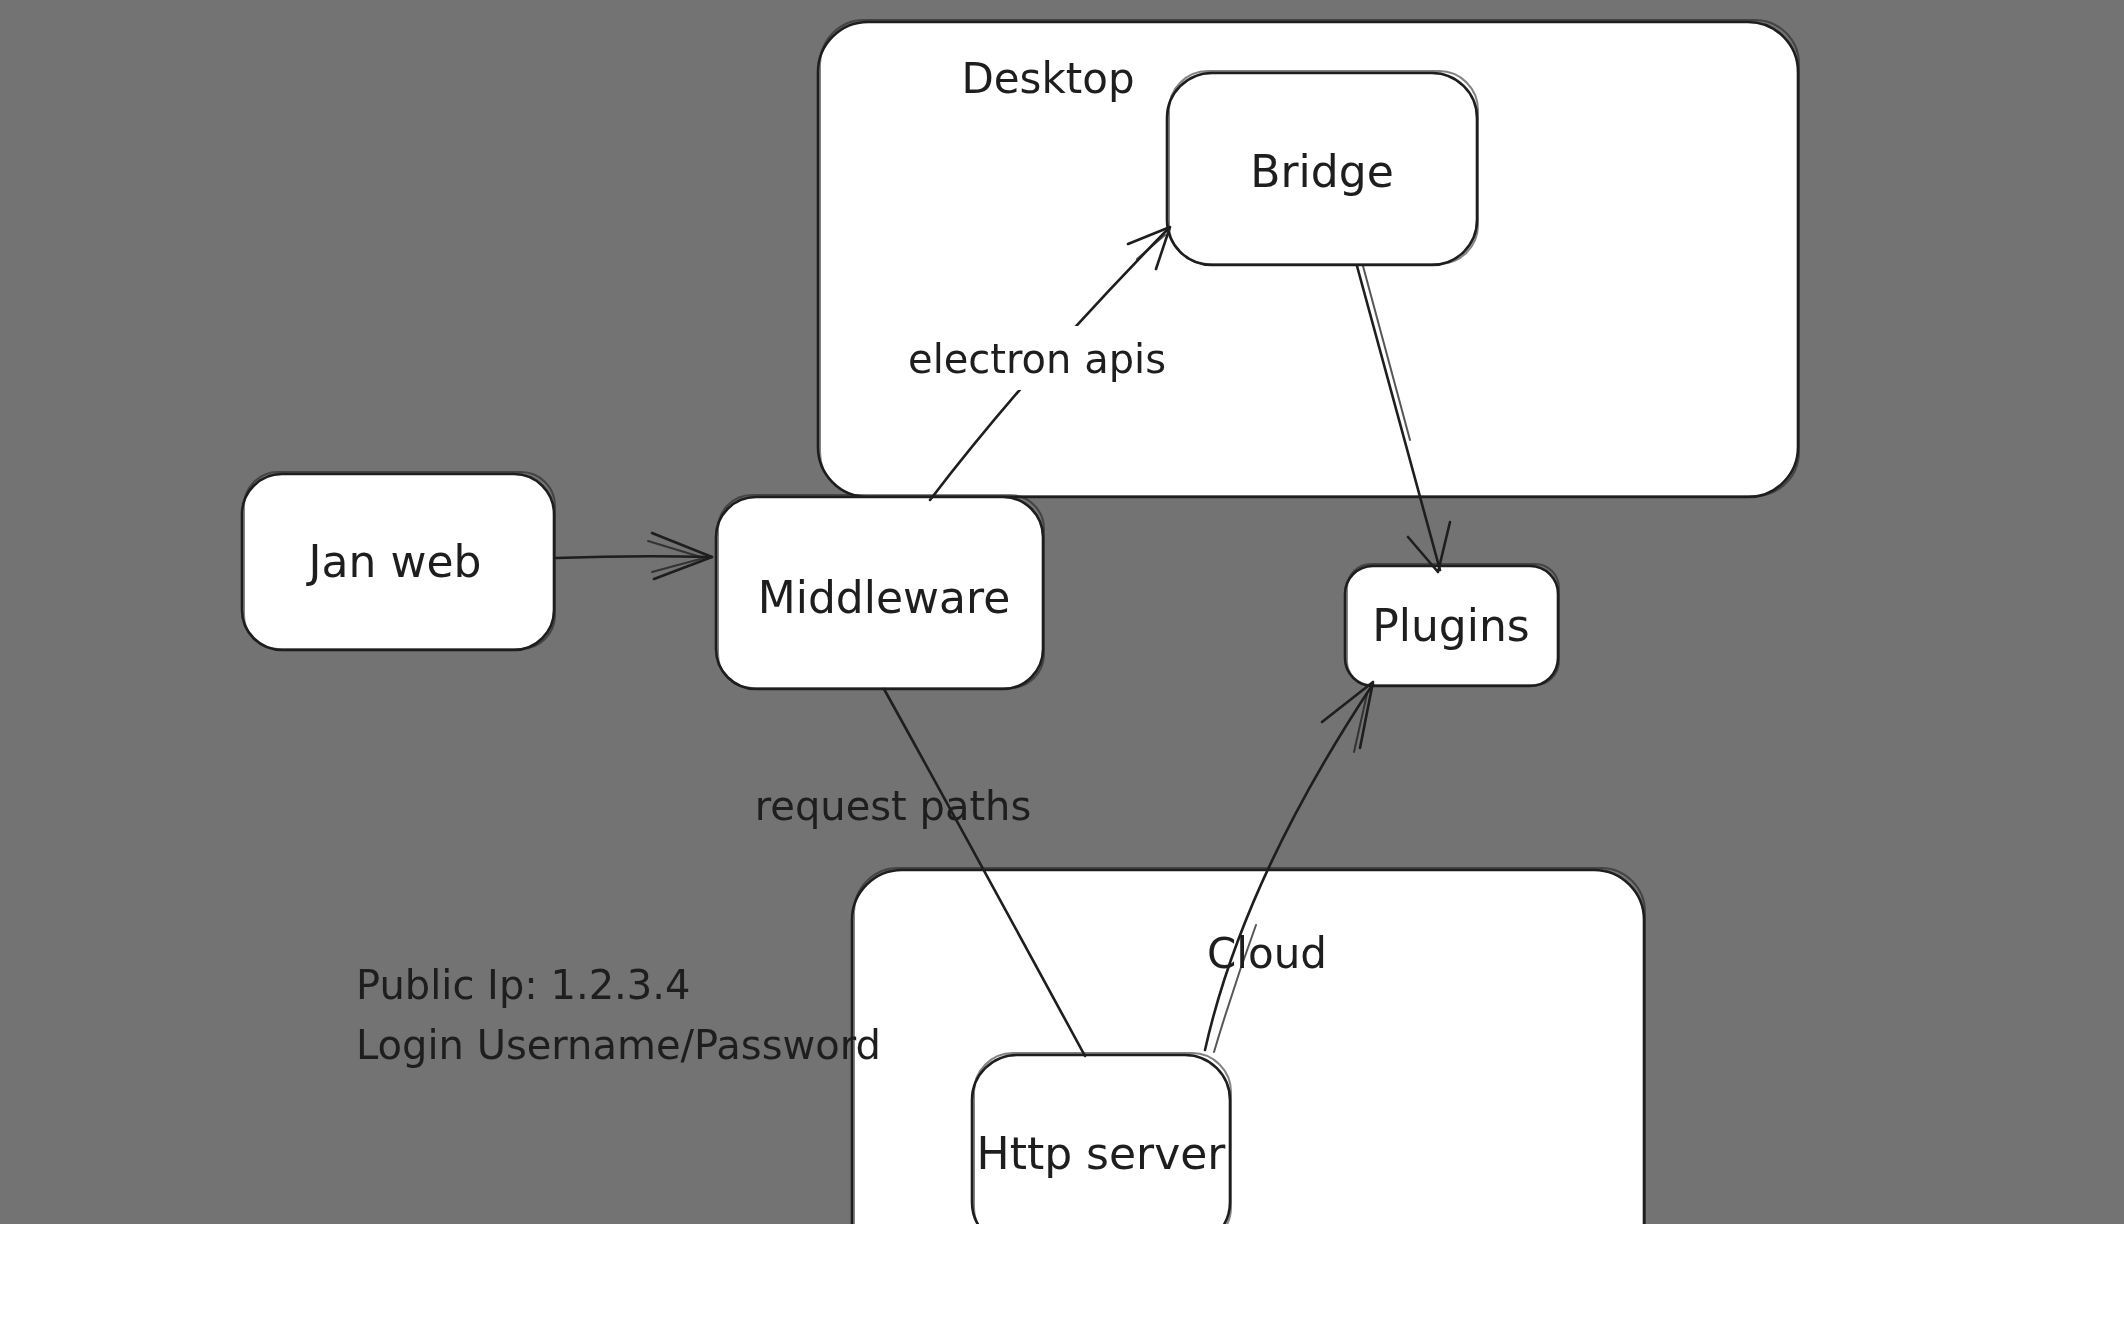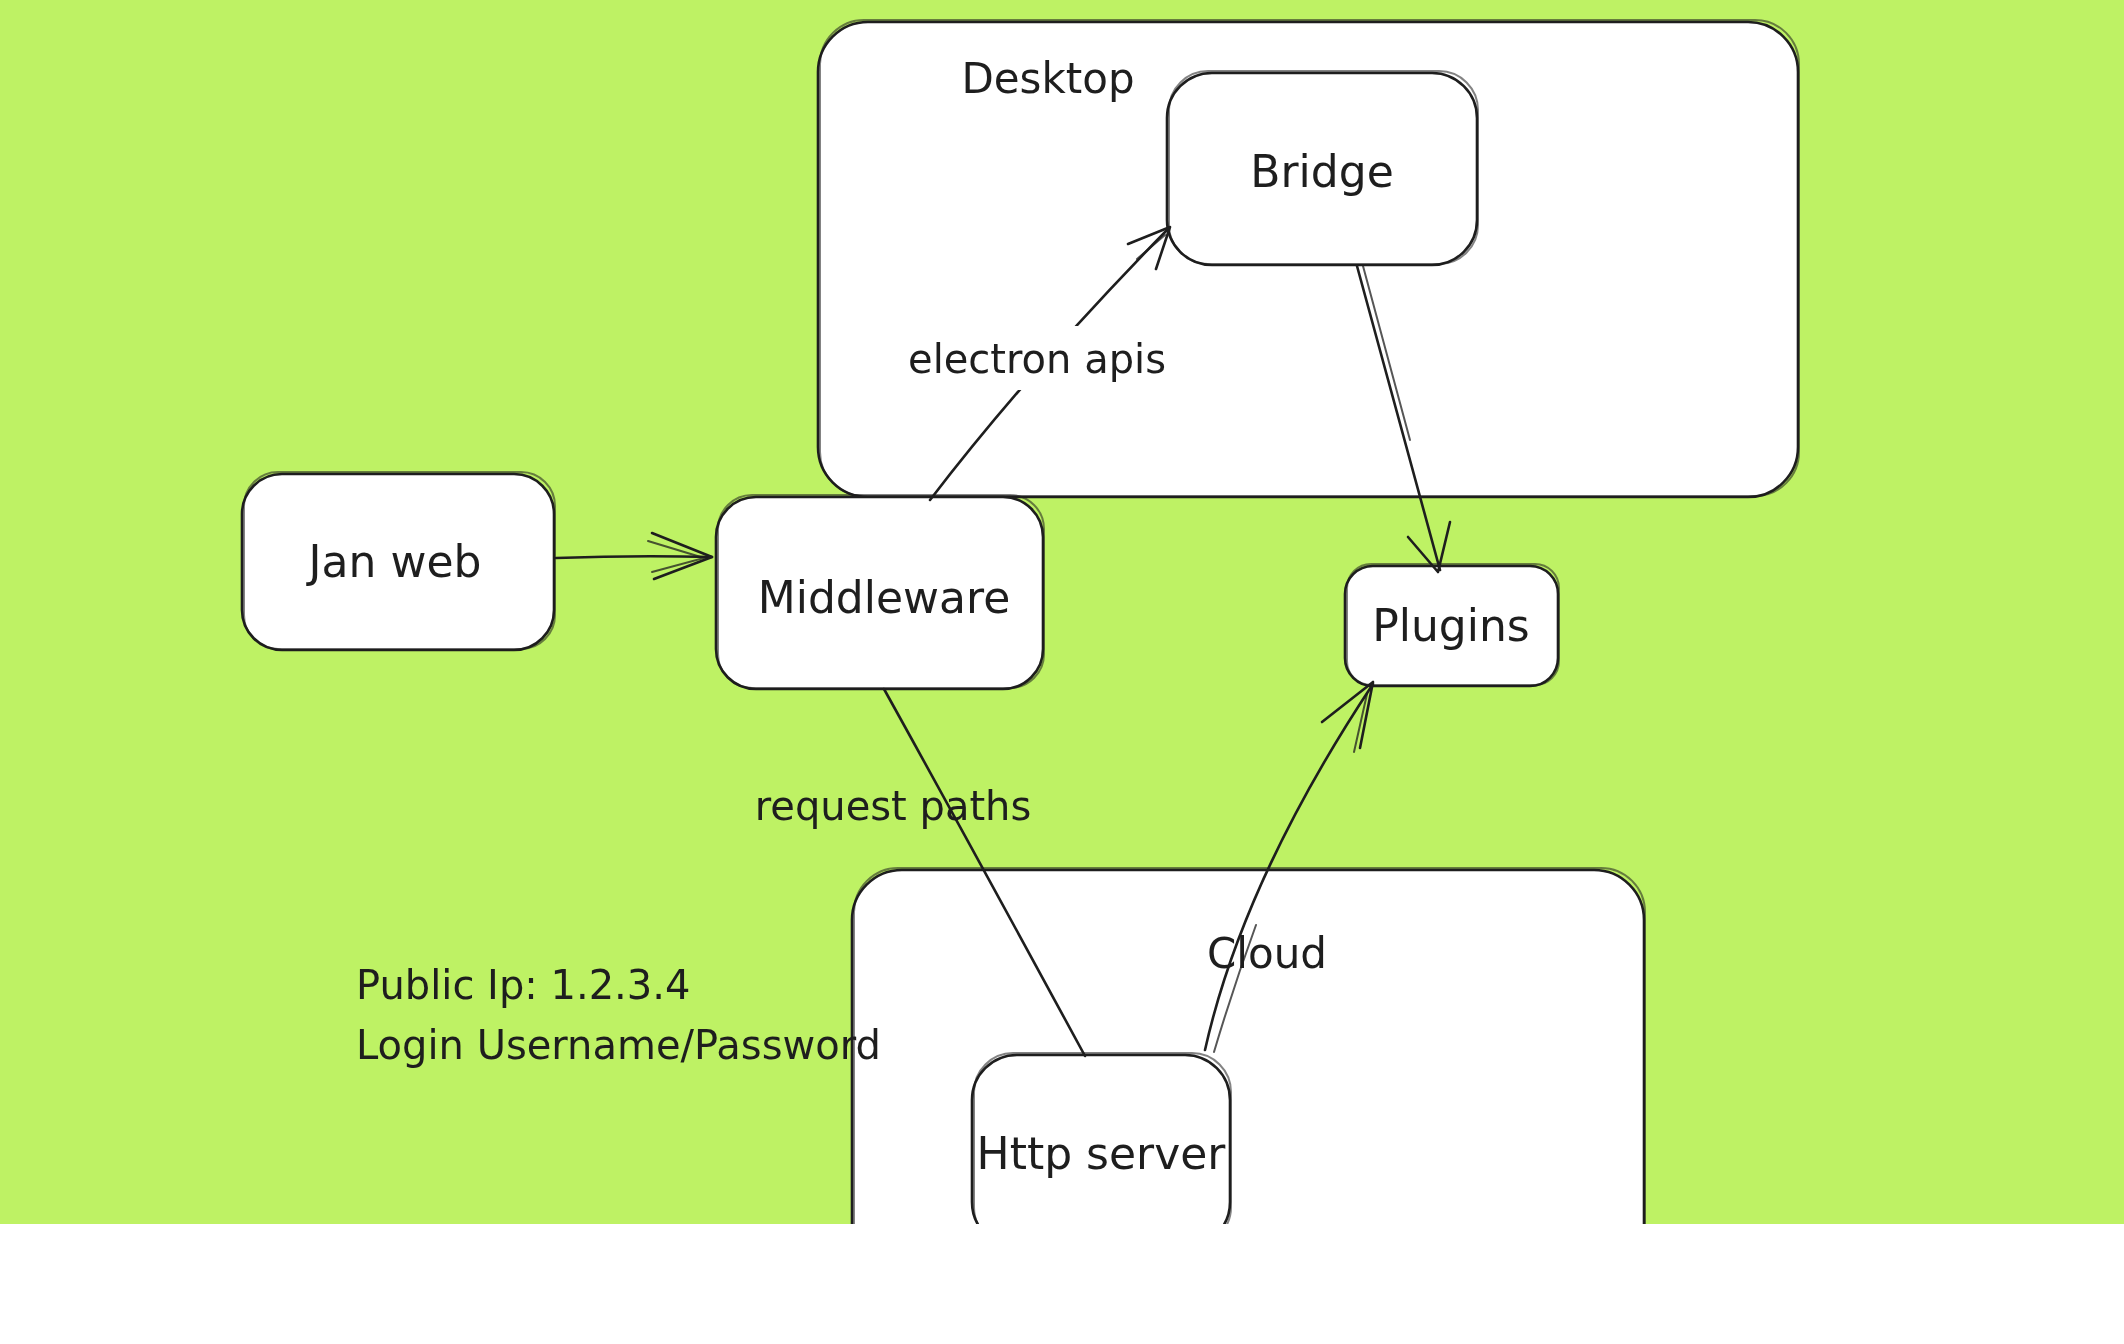--- a/index.html
+++ b/index.html
@@ -4,21 +4,21 @@
 <style>
   html, body {
     margin: 0;
     padding: 0;
     background: #ffffff;
   }
   .stage {
     position: relative;
     width: 2124px;
     height: 1224px;
-    background: #bef264;
+    background: #737373;
     overflow: hidden;
     font-family: "DejaVu Sans", "Liberation Sans", sans-serif;
   }
   svg { display: block; }
   .shape {
     fill: #ffffff;
     stroke: #1e1e1e;
     stroke-width: 2.6;
   }
   .shape2 {

